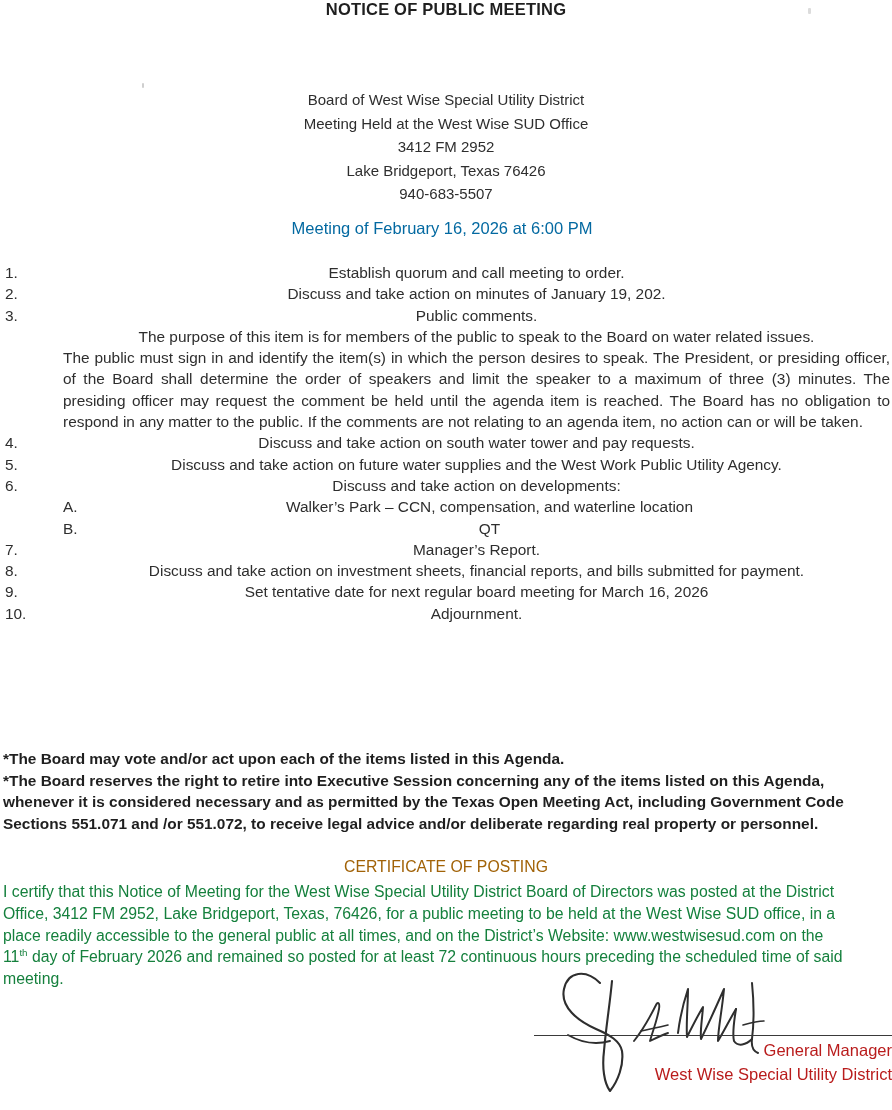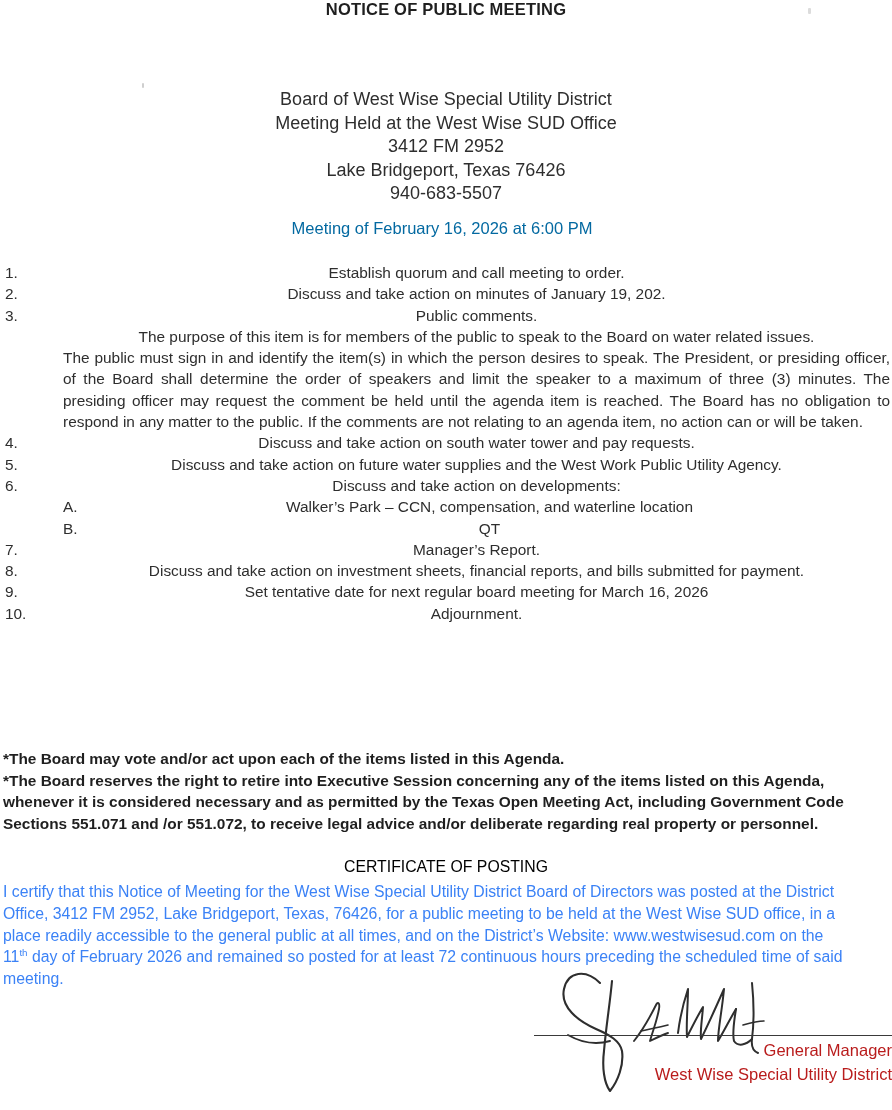--- a/index.html
+++ b/index.html
@@ -17,21 +17,21 @@
     position:absolute;left:0;right:0;top:0;
     text-align:center;
     font-weight:bold;
     font-size:16.5px;
     letter-spacing:.2px;
     color:#1f1f1f;
   }
   .address-block{
     position:absolute;left:0;right:0;top:88px;
     text-align:center;
-    font-size:18px;
+    font-size:15px;
     line-height:23.6px;
     color:#2e2e2e;
   }
   .meeting-line{
     position:absolute;left:0;right:8px;top:219px;
     text-align:center;
     font-size:16.5px;
     color:#0369a1;
   }
   .agenda{
@@ -65,27 +65,27 @@
     font-size:15.4px;
     line-height:21.5px;
     font-weight:bold;
     color:#1f1f1f;
   }
   .note-block .nl{display:block;}
   .cert-title{
     position:absolute;left:0;right:0;top:858px;
     text-align:center;
     font-size:15.8px;
-    color:#000000;
+    color:#a16207;
   }
   .cert-body{
     position:absolute;left:3px;right:1px;top:881px;
     font-size:15.8px;
     line-height:21.8px;
-    color:#3b82f6;
+    color:#15803d;
   }
   .cert-body .nl{display:block;}
   sup{font-size:.62em;vertical-align:super;line-height:0;margin-top:28px;}
   .sig-area{
     position:absolute;left:520px;top:955px;width:372px;height:155px;
   }
   .sig-svg{position:absolute;left:18px;top:0;}
   .sig-rule{
     position:absolute;left:14px;top:80px;width:358px;height:0;
     border-top:1.6px solid #3a3a3a;

